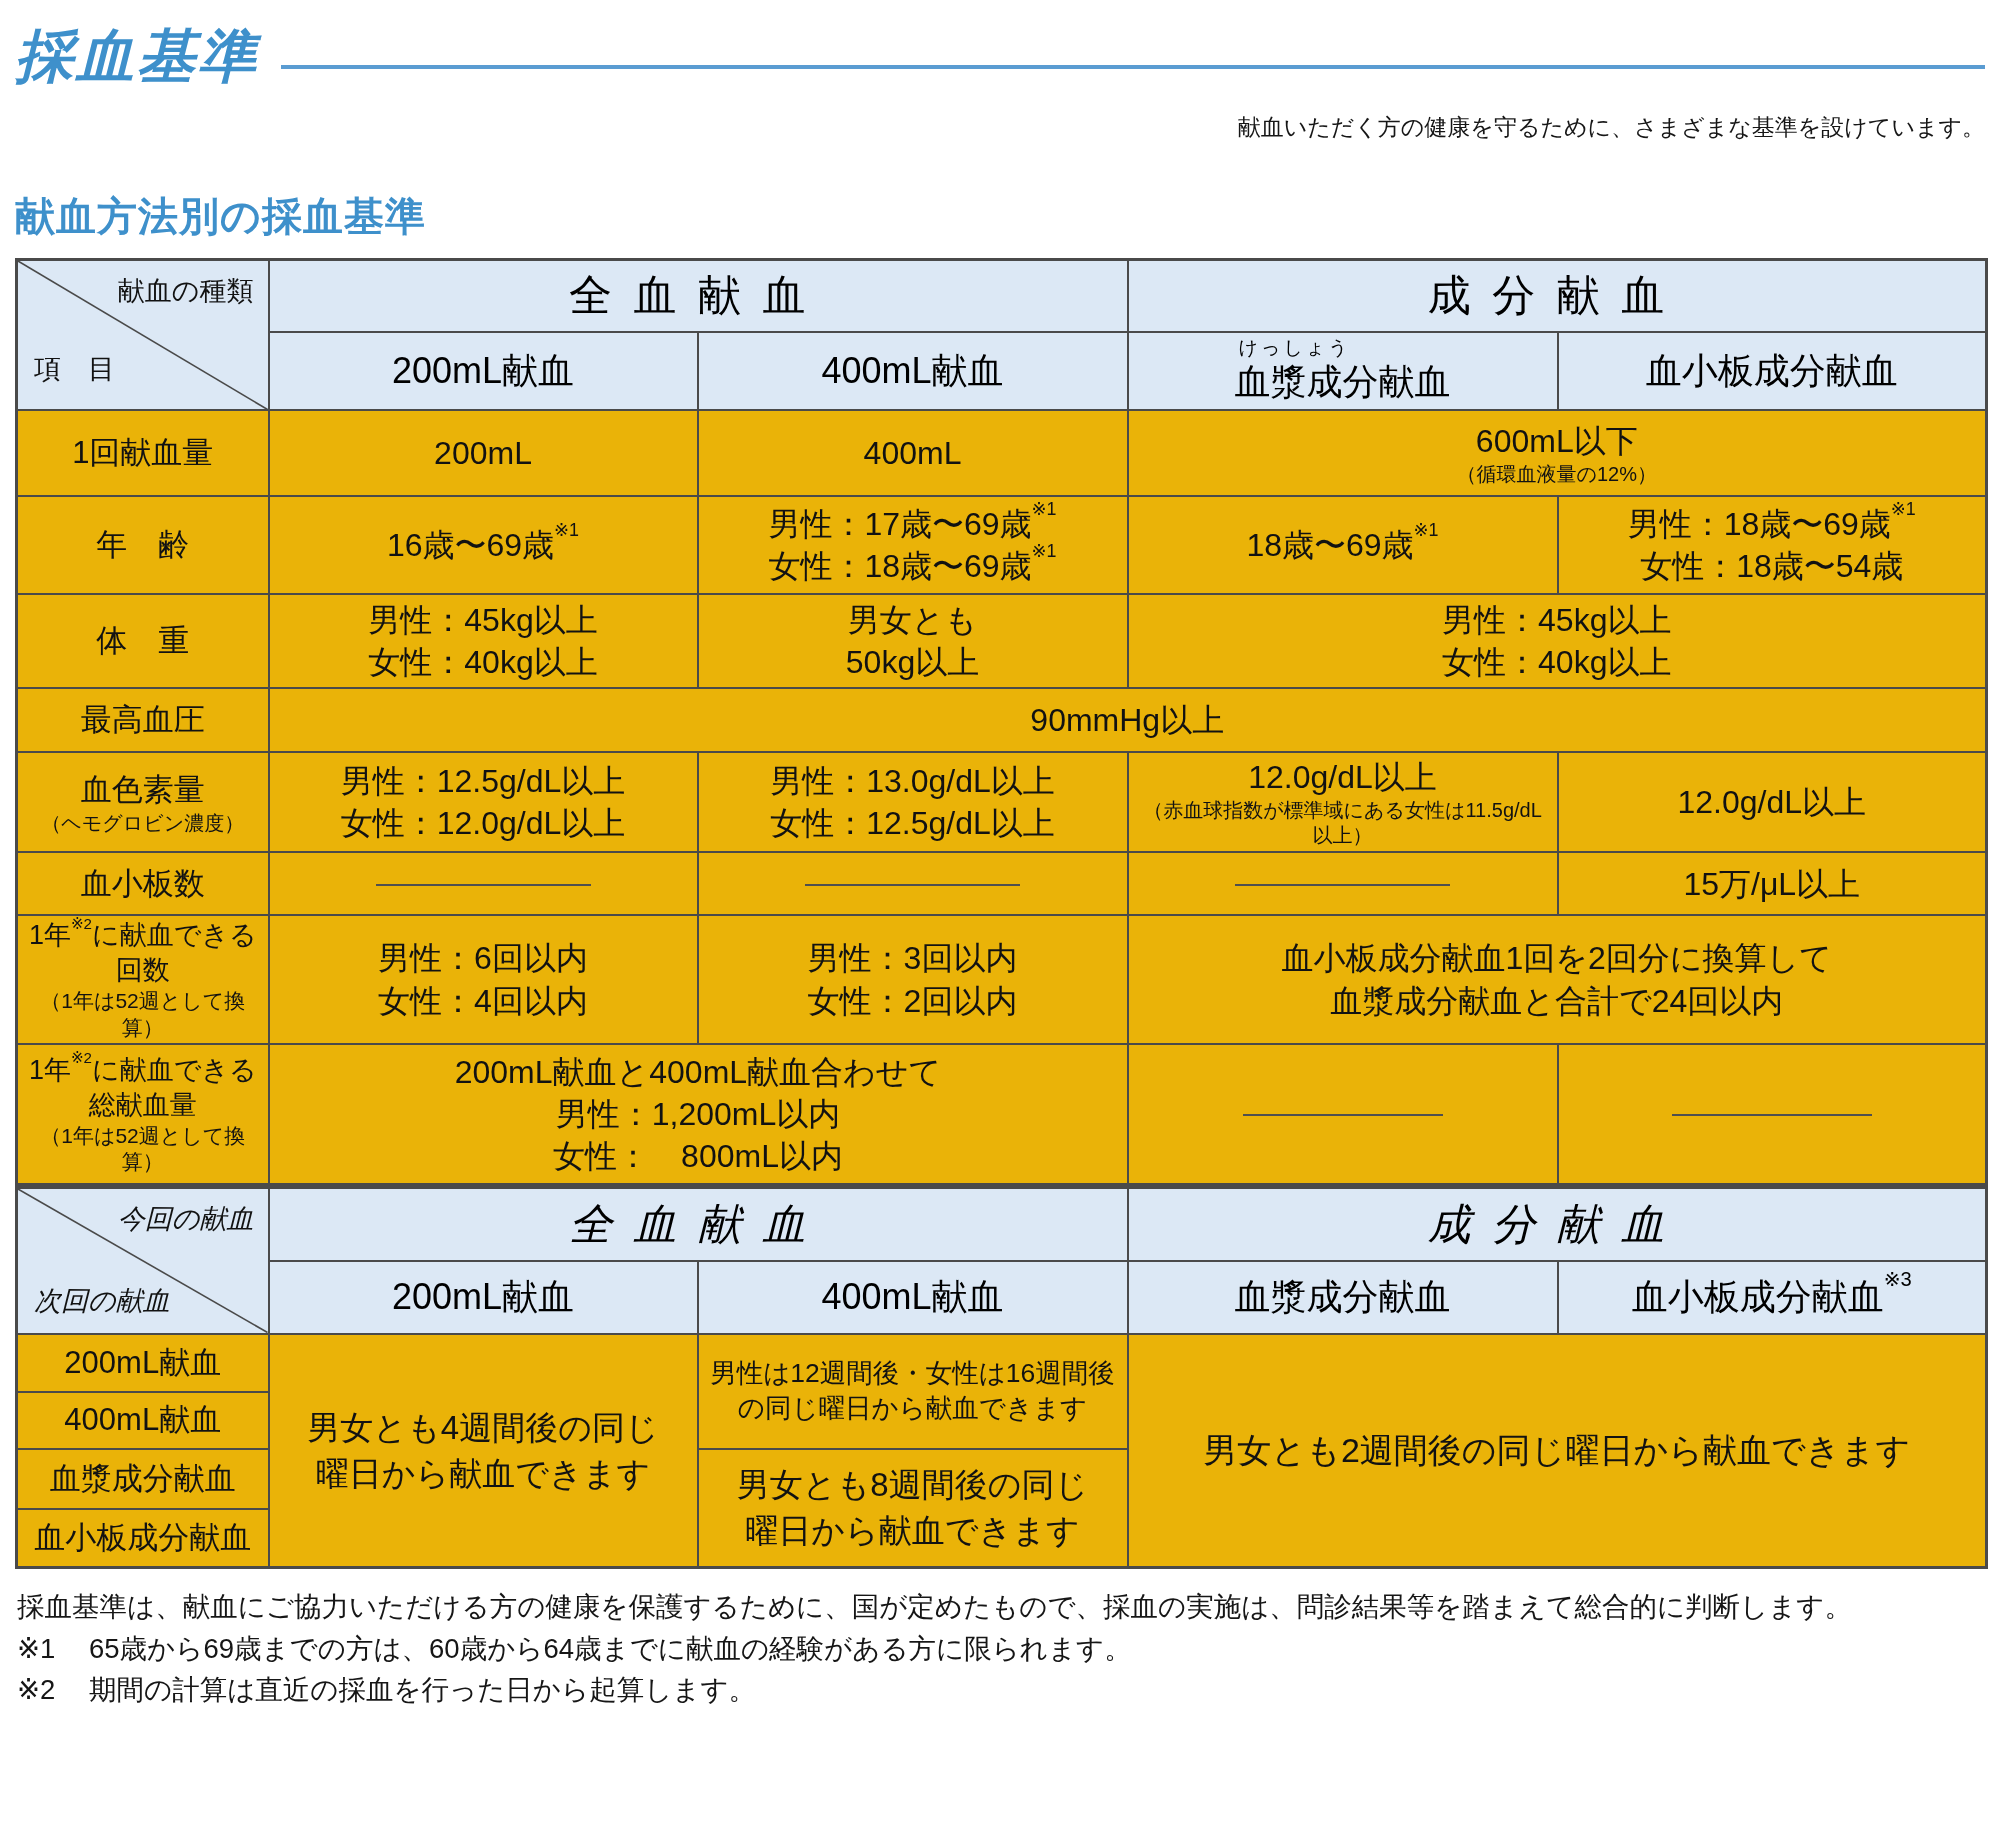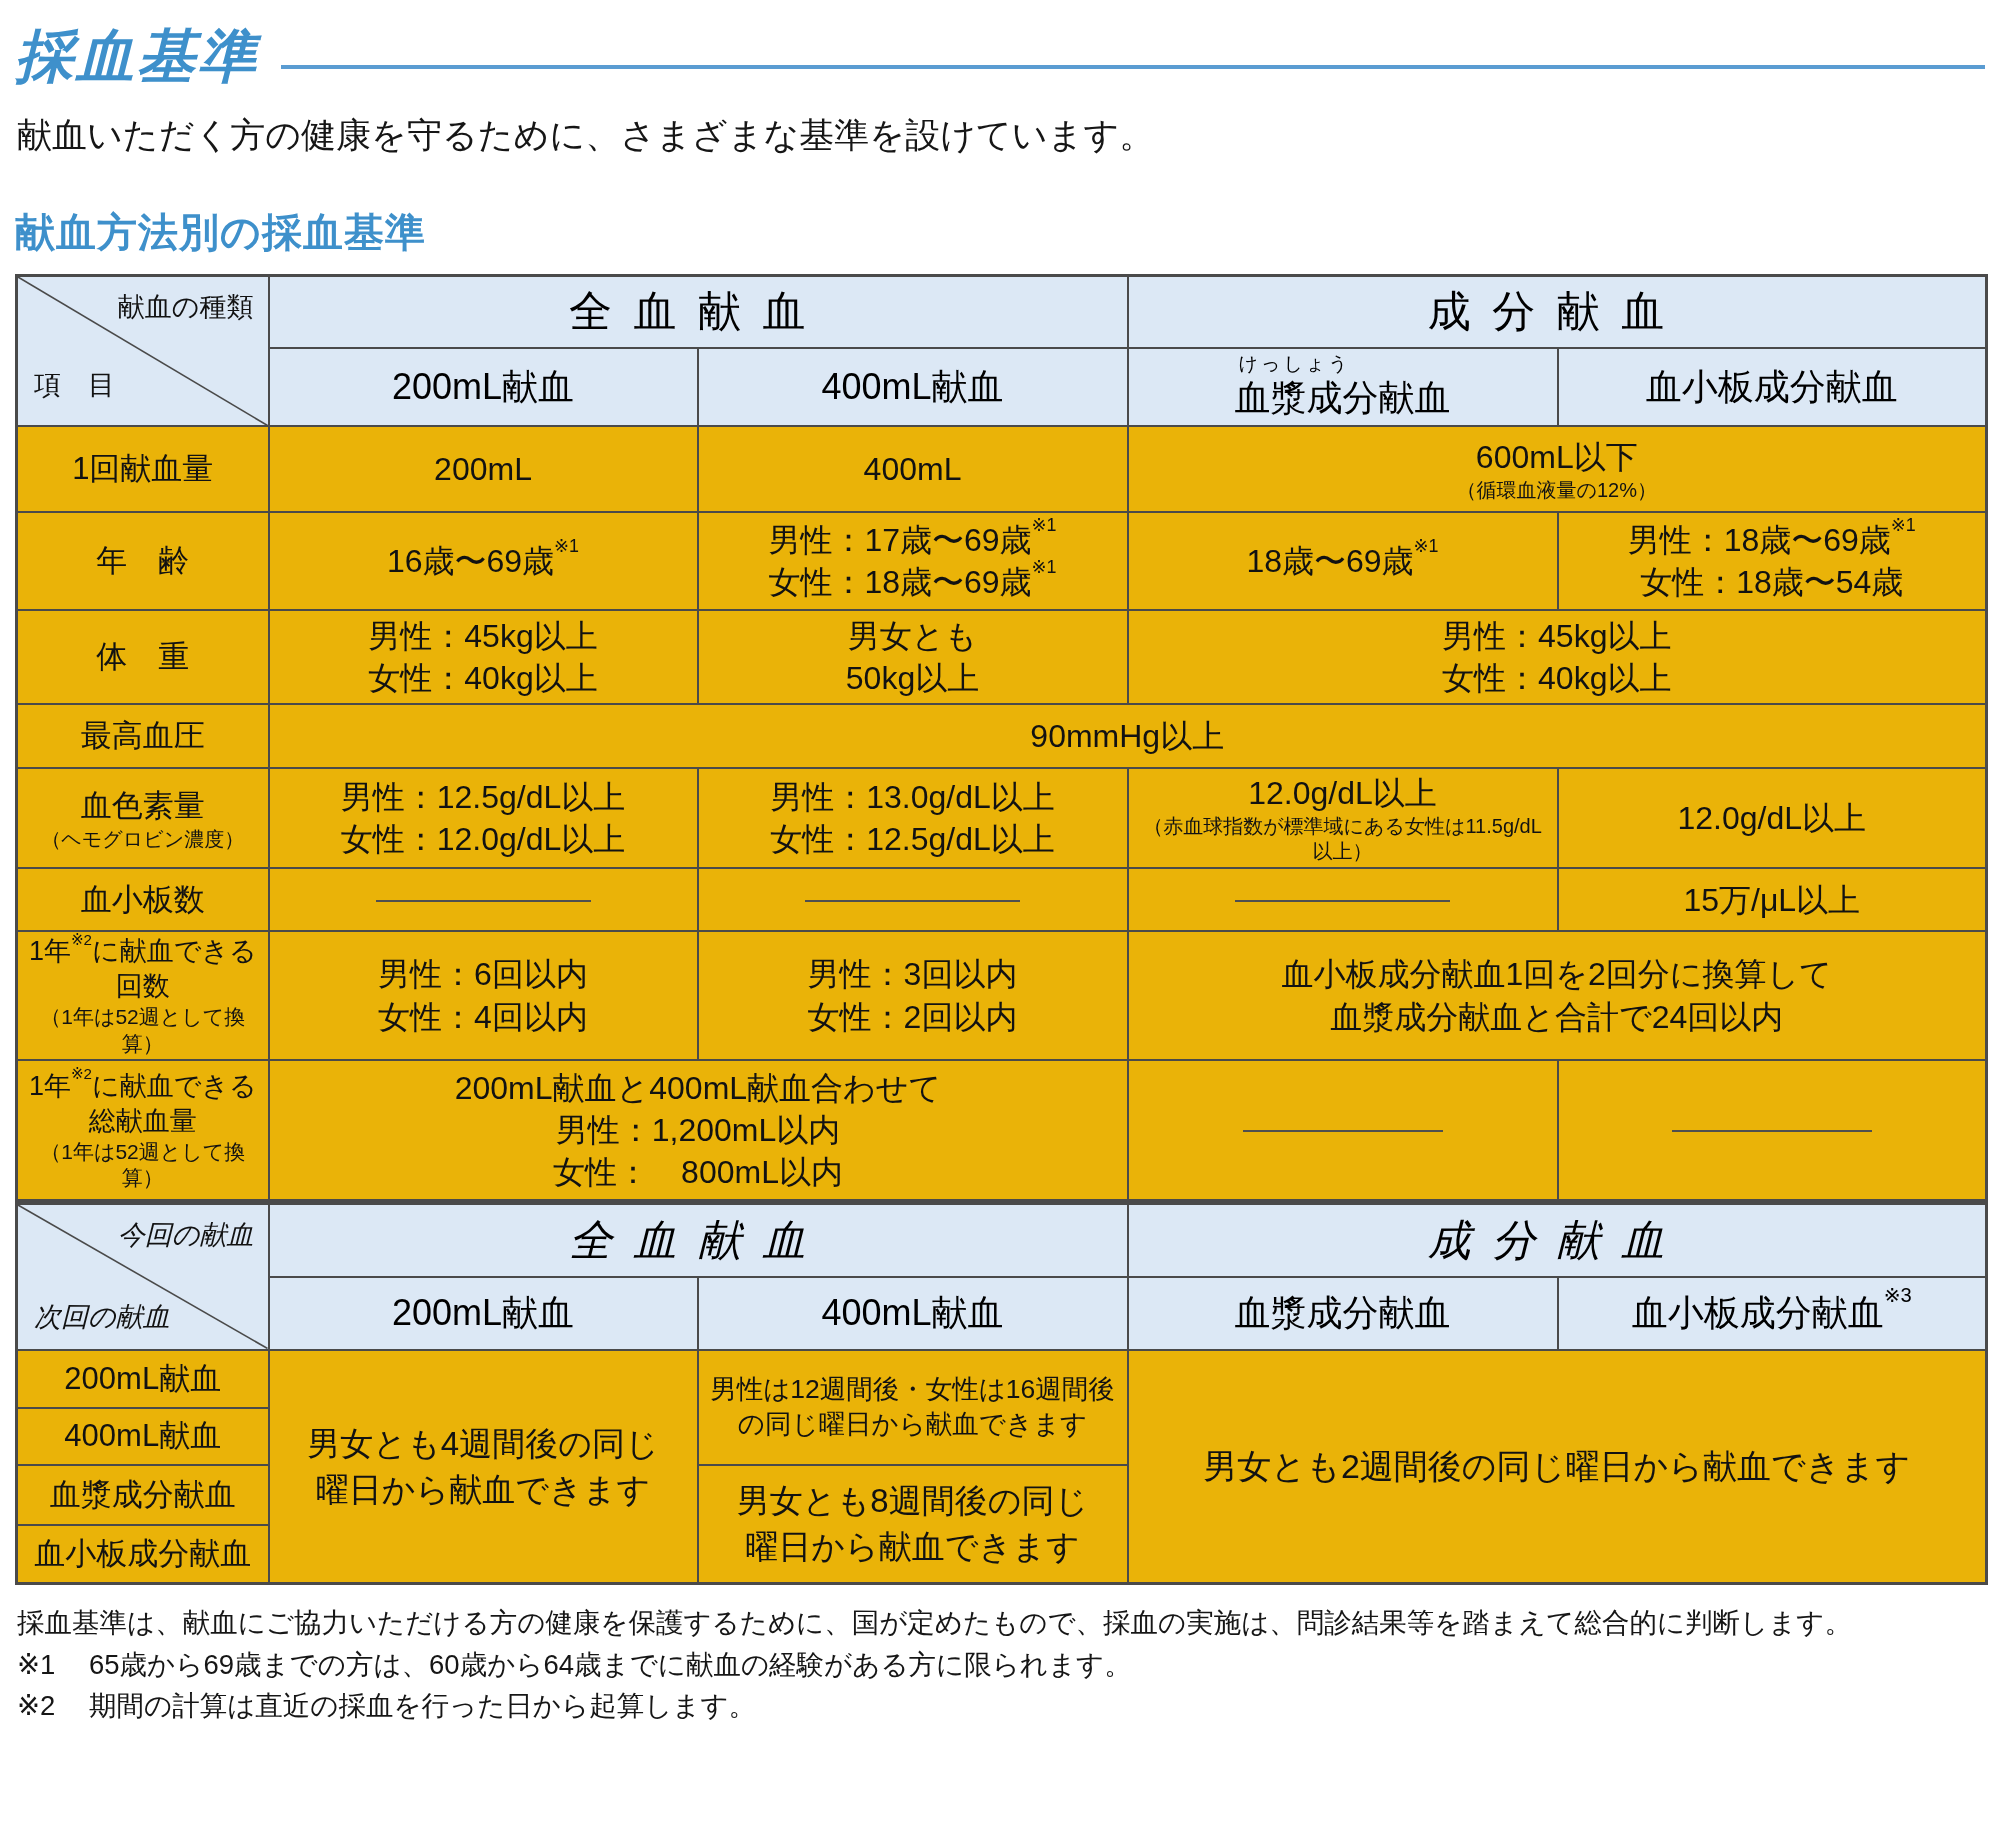--- a/index.html
+++ b/index.html
@@ -4,21 +4,21 @@
 <style>
   html,body{margin:0;padding:0;background:#ffffff;}
   body{width:2000px;height:1830px;overflow:hidden;
        font-family:"Liberation Sans","DejaVu Sans",sans-serif;color:#121212;}
   .page{padding:16px 15px 0 15px;}
 
   
   .title-row{display:flex;align-items:center;gap:22px;margin-top:8px;font-style:italic;}
   .page-title{font-size:58px;font-weight:bold;color:#3e90cb;margin:0;letter-spacing:3px;line-height:1.1;}
   .title-rule{flex:1;height:4px;background:#5a9cd2;margin-top:22px;}
-  .intro{font-size:35px;margin:24px 0 0 2px;color:#161616;}
+  .intro{font-size:23px;margin:24px 0 0 2px;color:#161616;text-align:right;}
   .section-heading{font-size:40px;font-weight:bold;color:#3e90cb;margin:46px 0 14px 0;letter-spacing:1px;}
   .section-heading.second{margin-top:44px;}
 
   
   table.t{border-collapse:collapse;width:1970px;table-layout:fixed;border:3px solid #4a4a4a;}
   .t th,.t td{border:2px solid #4a4a4a;text-align:center;vertical-align:middle;padding:2px 6px;font-weight:normal;}
   .t .hdr{background:#dce8f5;}
   .t .yel{background:#eab308;}
   .gh{font-size:43px;font-weight:bold;letter-spacing:0.5em;padding-left:0.5em;color:#000;}
   .ch{font-size:36px;font-weight:bold;color:#000;}

